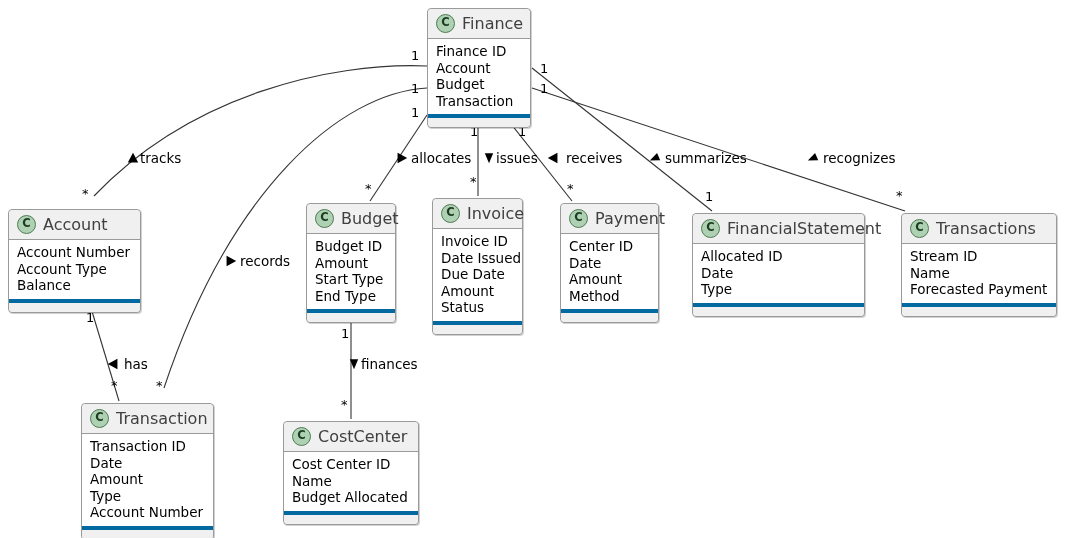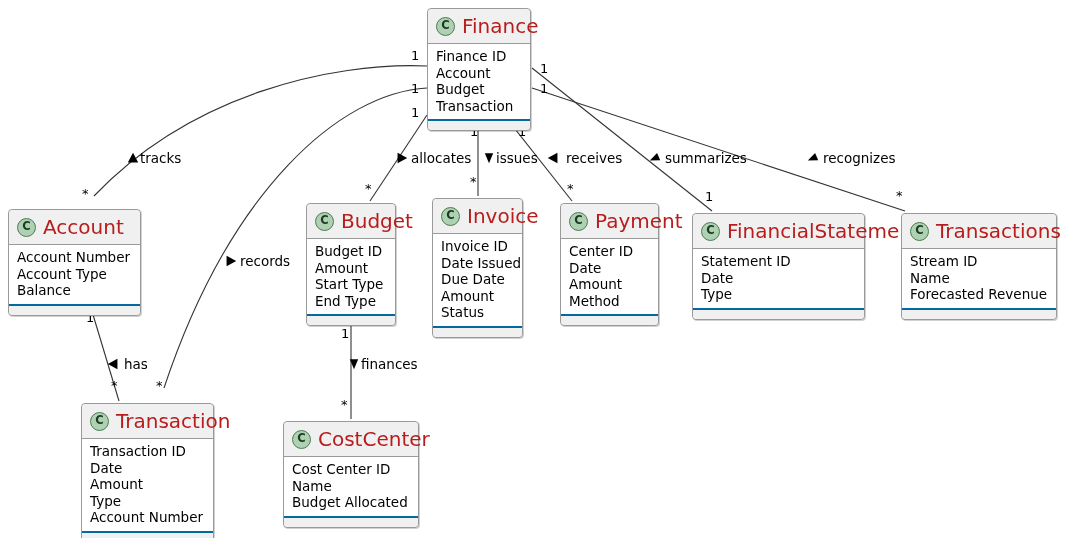--- a/index.html
+++ b/index.html
@@ -68,28 +68,28 @@
     background: #add1b2;
     border: 1.3px solid #4e7b52;
     color: #1c3b20;
     font-size: 11.5px;
     font-weight: bold;
     line-height: 15px;
     text-align: center;
     font-family: "DejaVu Sans", sans-serif;
   }
   .node-title-text {
-    font-size: 20px;
-    color: #b91c1c;
+    font-size: 16px;
+    color: #404040;
     text-align: right;
   }
   .node-attrs {
     padding: 4px 24px 5px 8px;
     background: #ffffff;
-    border-bottom: 2px solid #0369a1;
+    border-bottom: 4px solid #0369a1;
   }
   .attr-line {
     font-size: 13.5px;
     line-height: 16.6px;
     color: #000000;
     white-space: nowrap;
   }
   .node-footer {
     height: 9px;
     background: #f0f0f0;
@@ -218,35 +218,35 @@
           <div class="attr-line">Method</div>
         </div>
         <div class="node-footer"></div>
       </div>
       <div class="node-box" style="left: 692px; top: 213px; width: 173px;">
         <div class="node-title">
           <span class="class-icon">C</span>
           <span class="node-title-text">FinancialStatement</span>
         </div>
         <div class="node-attrs">
-          <div class="attr-line">Statement ID</div>
+          <div class="attr-line">Allocated ID</div>
           <div class="attr-line">Date</div>
           <div class="attr-line">Type</div>
         </div>
         <div class="node-footer"></div>
       </div>
       <div class="node-box" style="left: 901px; top: 213px; width: 156px;">
         <div class="node-title">
           <span class="class-icon">C</span>
           <span class="node-title-text">Transactions</span>
         </div>
         <div class="node-attrs">
           <div class="attr-line">Stream ID</div>
           <div class="attr-line">Name</div>
-          <div class="attr-line">Forecasted Revenue</div>
+          <div class="attr-line">Forecasted Payment</div>
         </div>
         <div class="node-footer"></div>
       </div>
       <div class="node-box" style="left: 81px; top: 403px; width: 133px;">
         <div class="node-title">
           <span class="class-icon">C</span>
           <span class="node-title-text">Transaction</span>
         </div>
         <div class="node-attrs">
           <div class="attr-line">Transaction ID</div>

